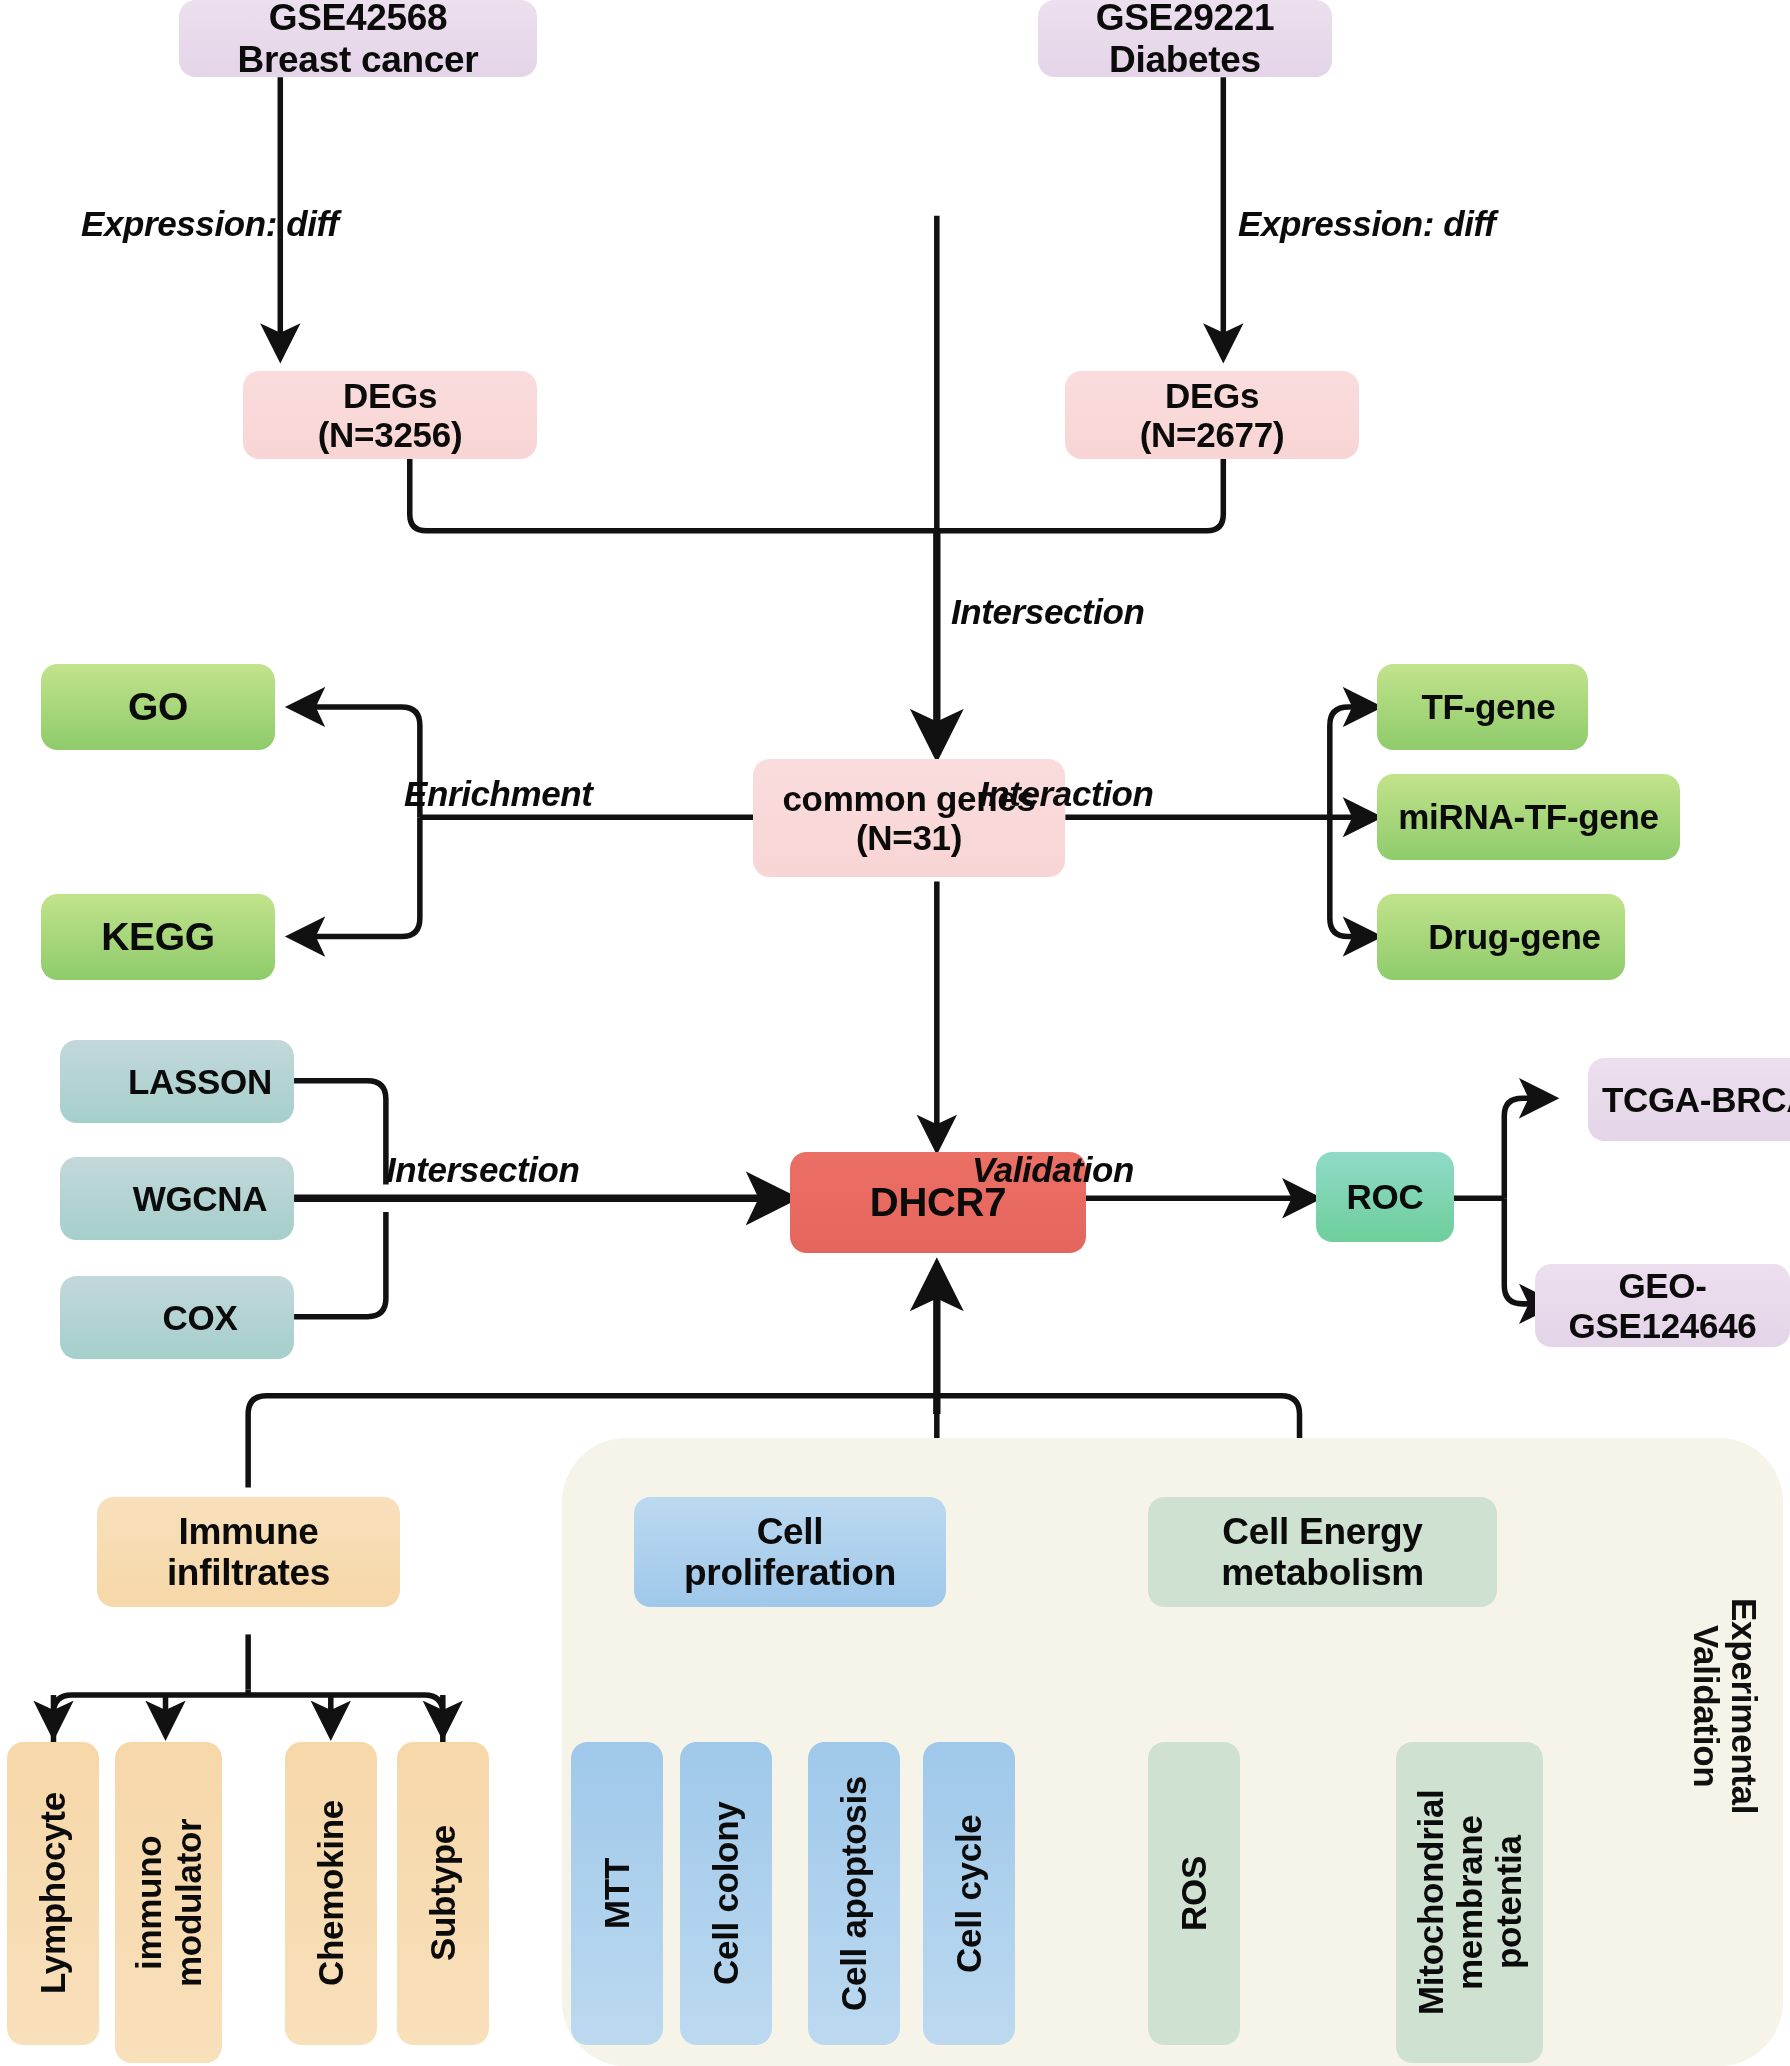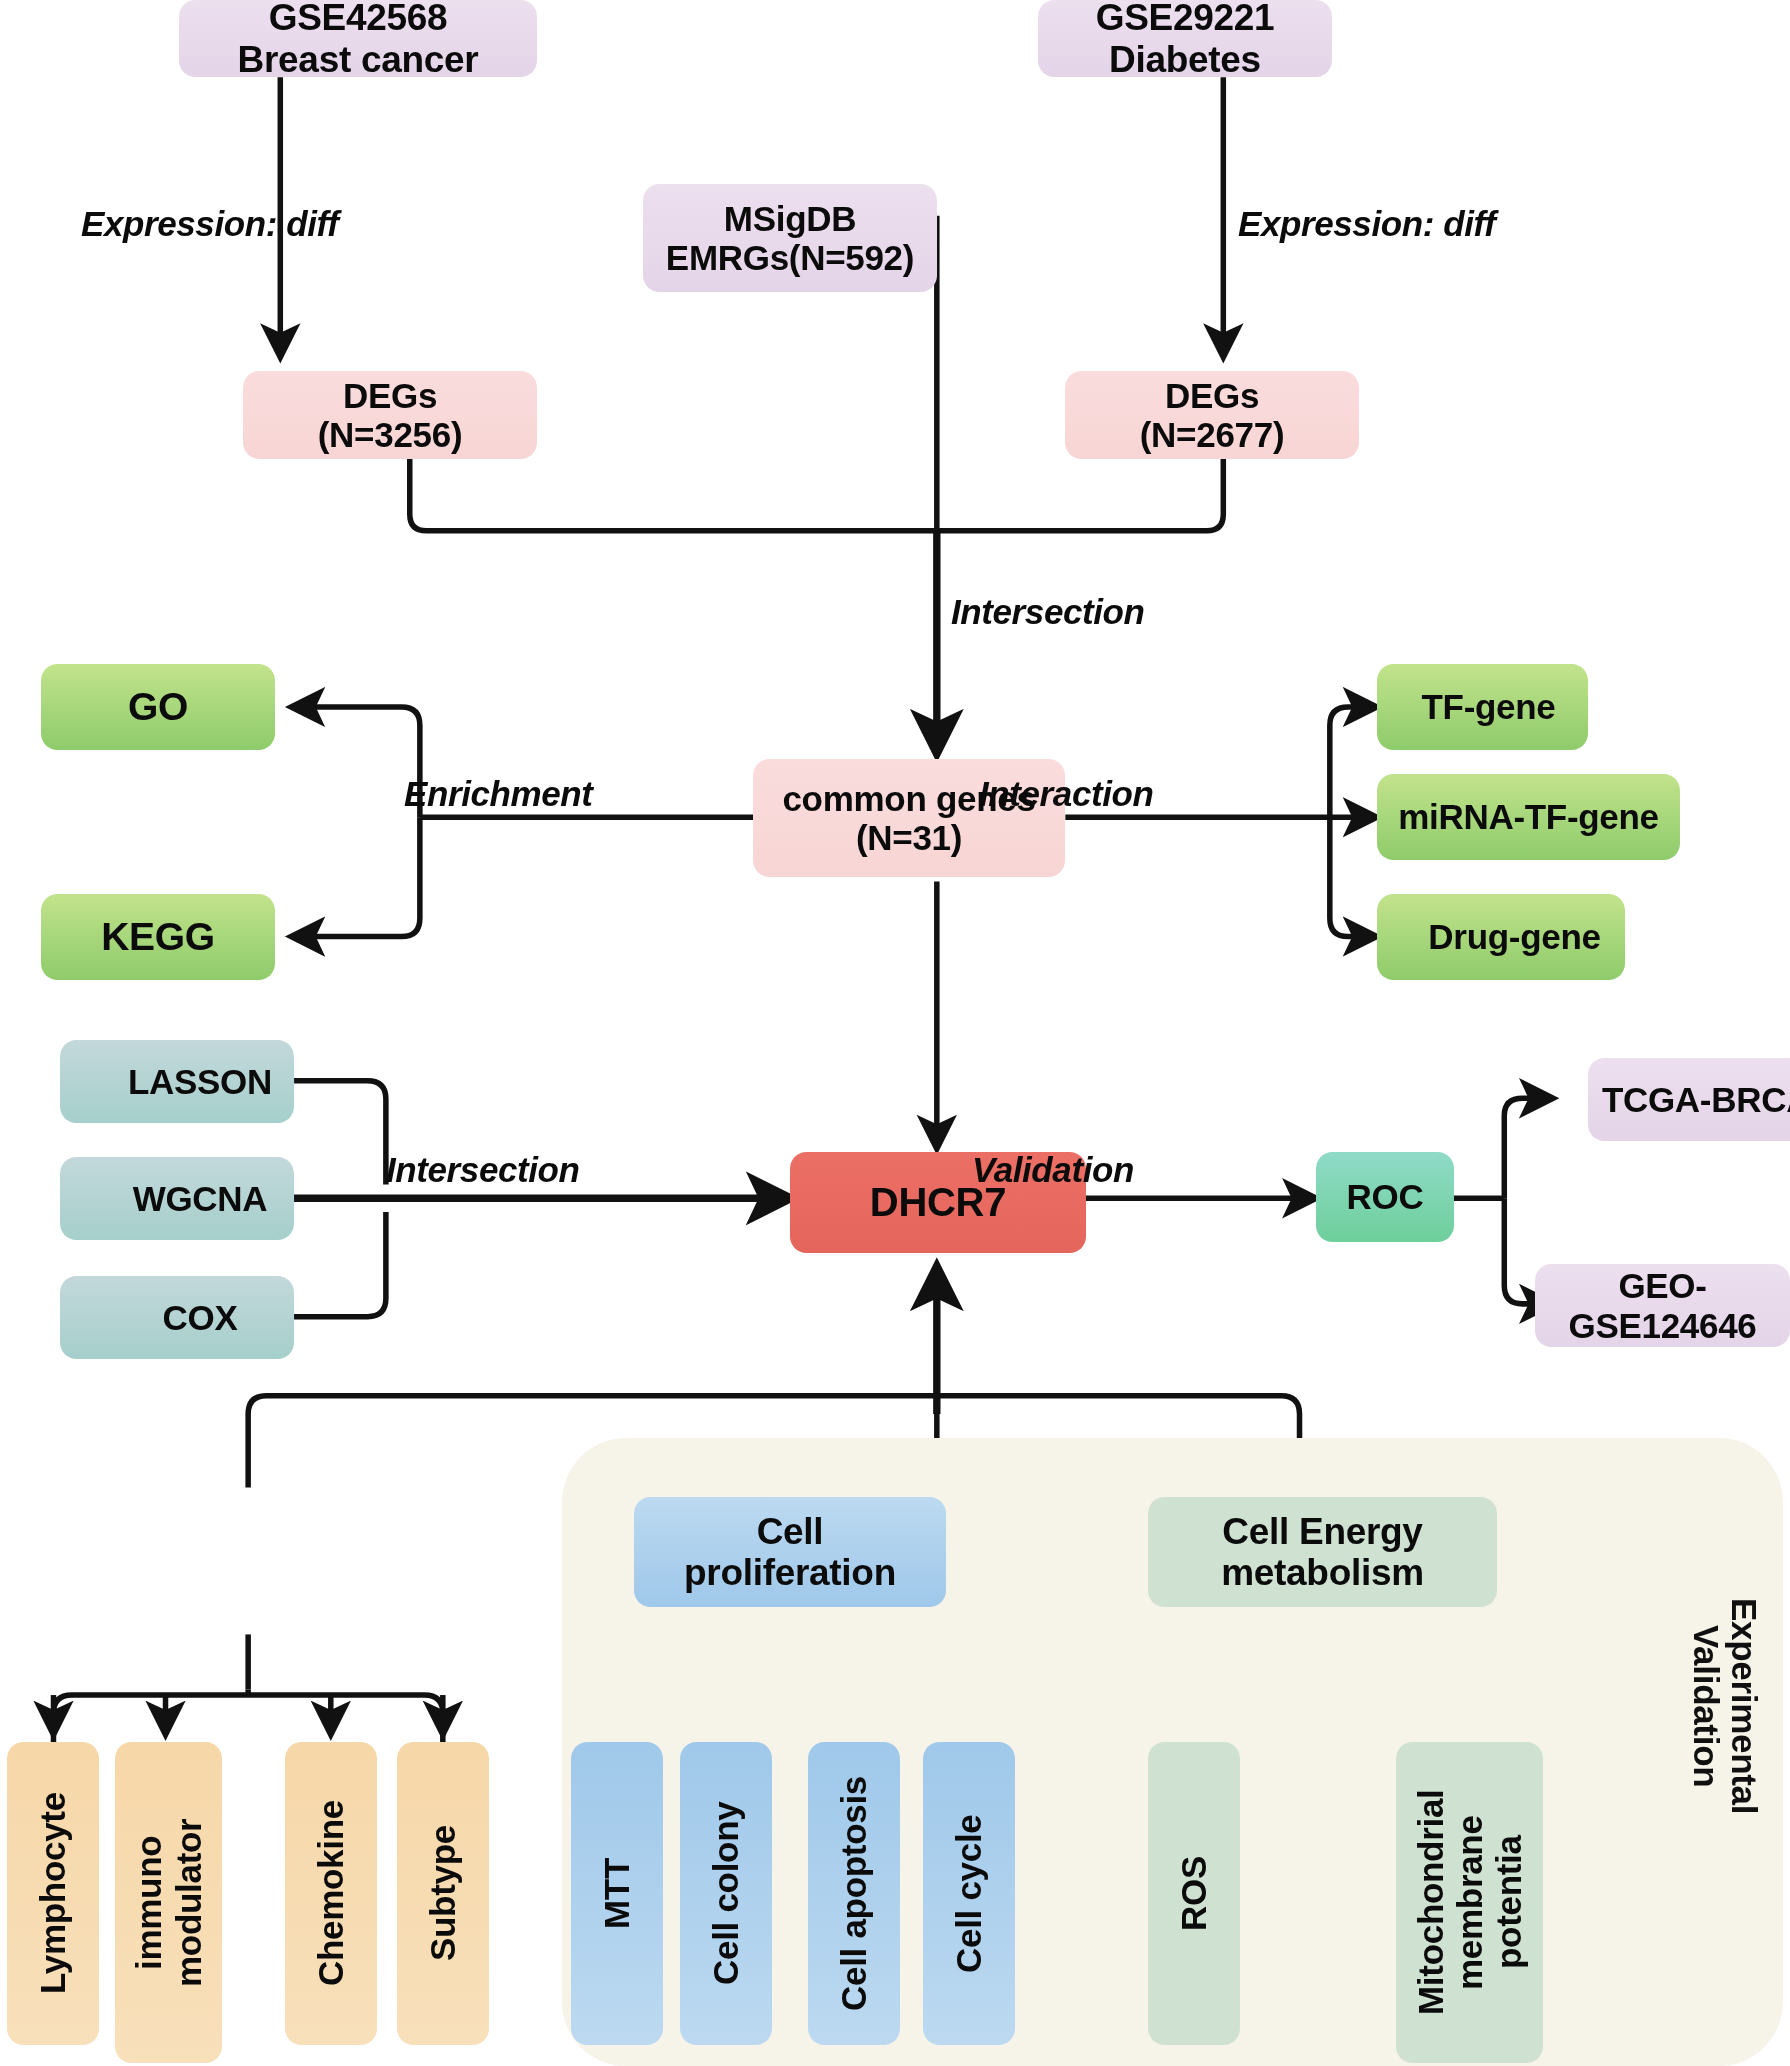--- a/index.html
+++ b/index.html
@@ -169,22 +169,20 @@
       <path d="M1450,1780 L1450,1840"></path>
       <path d="M1300,1846 L1600,1846"></path>
       <path d="M1300,1846 L1300,1888" marker-end="url(#ah)"></path>
       <path d="M1600,1846 L1600,1888" marker-end="url(#ah)"></path>
     </g>
   </svg>
 
   <div class="node purple" style="left:179px; top:0px; width:358px; height:77px; font-size:37px;">GSE42568
 Breast cancer</div>
 
-  <div class="node purple" style="left:643px; top:184px; width:294px; height:108px; font-size:35px;">MSigDB
-EMRGs(N=592)</div>
 
   <div class="node purple" style="left:1038px; top:0px; width:294px; height:77px; font-size:37px;">GSE29221
 Diabetes</div>
 
   <div class="node pink" style="left:243px; top:371px; width:294px; height:88px; font-size:35px;">DEGs
 (N=3256)</div>
 
   <div class="node pink" style="left:1065px; top:371px; width:294px; height:88px; font-size:35px;">DEGs
 (N=2677)</div>
 
@@ -208,20 +206,22 @@
   <div class="node teal" style="left:60px; top:1276px; width:234px; height:83px; font-size:35px;">COX</div>
 
   <div class="node red" style="left:790px; top:1152px; width:296px; height:101px; font-size:40px;">DHCR7</div>
 
   <div class="node mint" style="left:1316px; top:1152px; width:138px; height:90px; font-size:35px;">ROC</div>
 
   <div class="node purple" style="left:1552px; top:1058px; width:237px; height:83px; font-size:35px;margin-left:36px;">TCGA-BRCA</div>
 
   <div class="node purple" style="left:1535px; top:1264px; width:255px; height:83px; font-size:35px;">GEO-GSE124646</div>
 
+  <div class="node orange" style="left:97px; top:1497px; width:303px; height:110px; font-size:37px;">Immune
+infiltrates</div>
 
   <div class="node blue" style="left:634px; top:1497px; width:312px; height:110px; font-size:37px;">Cell
 proliferation</div>
 
   <div class="node sage" style="left:1148px; top:1497px; width:349px; height:110px; font-size:37px;">Cell Energy
 metabolism</div>
 
   <div class="node orange vert" style="left:7.3px; top:1742px; width:92px; height:303px; font-size:35px;">Lymphocyte</div>
 
   <div class="node orange vert" style="left:115px; top:1742px; width:107px; height:321px; font-size:35px;">immuno

